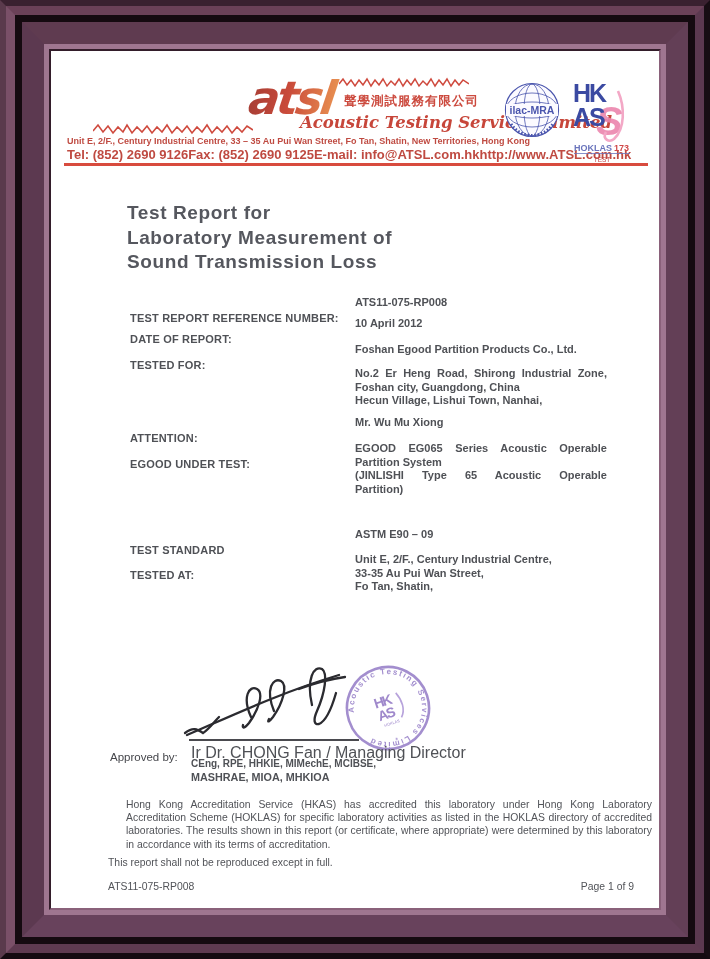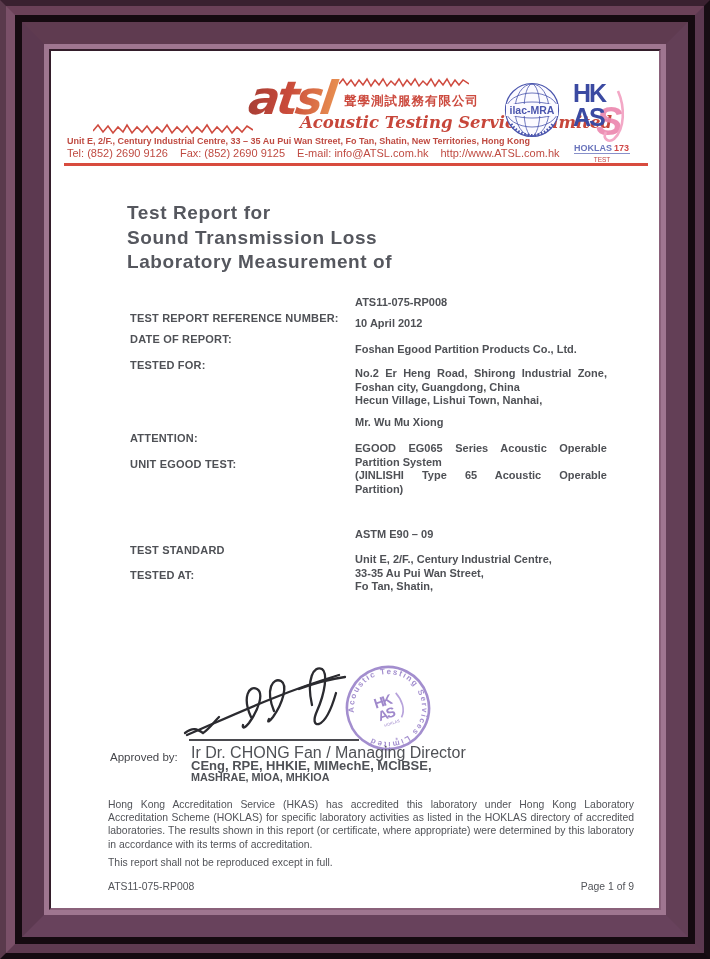--- a/index.html
+++ b/index.html
@@ -16,46 +16,46 @@
 
   
   .atsl-logo{position:absolute;left:198px;top:18px;width:110px;height:62px;font-family:"DejaVu Sans",sans-serif;
     font-style:italic;font-weight:900;font-size:46px;line-height:58px;transform:skewX(-8deg);
     background:linear-gradient(90deg,#a83e35 0%,#c94a3a 35%,#e2814c 70%,#f2ab58 100%);
     -webkit-background-clip:text;background-clip:text;color:transparent;letter-spacing:-3px;}
   .zig{position:absolute;}
   .company-cn{position:absolute;left:293px;top:42px;font-size:12.5px;font-weight:bold;color:#cc4a3e;letter-spacing:1px;white-space:nowrap;font-family:Liberation Serif, serif;}
   .company-en{position:absolute;left:249px;top:62px;font-family:"DejaVu Serif",serif;font-style:italic;font-weight:bold;font-size:16.5px;color:#c7463a;white-space:nowrap;}
   .hq-address{position:absolute;left:16px;top:85px;font-size:9px;font-weight:bold;color:#bf4a41;white-space:nowrap;}
-  .contact-row{position:absolute;left:16px;top:96px;display:flex;gap:12px;font-size:11px;font-weight:normal;color:#bf4a41;white-space:nowrap;}
+  .contact-row{position:absolute;left:16px;top:96px;display:flex;font-size:13px;font-weight:bold;color:#bf4a41;white-space:nowrap;}
   .red-rule{position:absolute;left:13px;top:112px;width:584px;height:2.5px;background:#d84b3e;}
   .ilac{position:absolute;left:452px;top:30px;}
   .hkas{position:absolute;left:521px;top:28px;}
 
   
   .title{position:absolute;left:76px;top:150px;font-size:19px;font-weight:bold;color:#55575e;line-height:24.5px;letter-spacing:0.6px;}
 
   
   .frow{position:absolute;left:79px;width:500px;}
   .flabel{position:absolute;left:0;top:16px;font-size:11px;font-weight:bold;letter-spacing:0.2px;color:#4f5156;white-space:nowrap;}
   .fvalue{position:absolute;left:225px;top:0;width:252px;font-size:11px;font-weight:bold;color:#4f5156;line-height:13.5px;}
   .jline{text-align:justify;text-align-last:justify;}
   .vblock div{margin:0;}
 
   
   .approved-label{position:absolute;left:59px;top:673px;font-size:11.5px;color:#45464b;margin-top:27px;}
   .sig-svg{position:absolute;left:128px;top:604px;}
   .sig-line{position:absolute;left:138px;top:688px;width:170px;border-top:2px solid #4a4a4f;}
   .sig-name{position:absolute;left:140px;top:693px;font-size:16px;font-weight:normal;color:#4f5156;white-space:nowrap;}
-  .sig-quals1{position:absolute;left:140px;top:706.5px;font-size:13px;font-weight:bold;color:#4f5156;white-space:nowrap;}
+  .sig-quals1{position:absolute;left:140px;top:706.5px;font-size:10px;font-weight:bold;color:#4f5156;white-space:nowrap;}
   .sig-quals2{position:absolute;left:140px;top:720px;font-size:10.8px;font-weight:bold;color:#4f5156;white-space:nowrap;}
   .stamp{position:absolute;left:292px;top:612px;opacity:0.82;}
 
   
-  .accred{position:absolute;left:57px;top:747px;width:526px;font-size:10.4px;line-height:13.2px;text-align:justify;color:#515358;}
+  .accred{position:absolute;left:75px;top:747px;width:526px;font-size:10.4px;line-height:13.2px;text-align:justify;color:#515358;}
   .repro{position:absolute;left:57px;top:806px;font-size:10.4px;color:#515358;}
   .bottom-row{position:absolute;left:57px;top:830px;width:526px;display:flex;justify-content:space-between;font-size:10.4px;color:#515358;}
 </style>
 </head>
 <body>
 
 <div class="page">
 <div class="f1">
 <div class="f2">
 <div class="f3">
@@ -104,22 +104,22 @@
     <text x="2" y="72" font-size="9" font-weight="bold" fill="#6a74bc">HOKLAS</text>
     <text x="42" y="72" font-size="9" font-weight="bold" fill="#d04848">173</text>
     <line x1="2" y1="74.5" x2="58" y2="74.5" stroke="#6a74bc" stroke-width="0.8"></line>
     <text x="30" y="83" text-anchor="middle" font-size="6.5" fill="#c04545">TEST</text>
   </svg>
 
   <div class="red-rule"></div>
 
   <div class="title">
     <div>Test Report for</div>
+    <div>Laboratory Measurement of</div>
     <div>Sound Transmission Loss</div>
-    <div>Laboratory Measurement of</div>
   </div>
 
   <div class="frow" style="top:245px;">
     <span class="flabel">TEST REPORT REFERENCE NUMBER:</span>
     <span class="fvalue">ATS11-075-RP008</span>
   </div>
 
   <div class="frow" style="top:266px;">
     <span class="flabel">DATE OF REPORT:</span>
     <span class="fvalue">10 April 2012</span>
@@ -137,21 +137,21 @@
       <div>Hecun Village, Lishui Town, Nanhai,</div>
     </div>
   </div>
 
   <div class="frow" style="top:365px;">
     <span class="flabel">ATTENTION:</span>
     <span class="fvalue">Mr. Wu Mu Xiong</span>
   </div>
 
   <div class="frow" style="top:391px;">
-    <span class="flabel">UNIT EGOOD TEST:</span>
+    <span class="flabel">EGOOD UNDER TEST:</span>
     <div class="fvalue vblock">
       <div class="jline">EGOOD EG065 Series Acoustic Operable</div>
       <div>Partition System</div>
       <div class="jline">(JINLISHI Type 65 Acoustic Operable</div>
       <div>Partition)</div>
     </div>
   </div>
 
   <div class="frow" style="top:477px;">
     <span class="flabel">TEST STANDARD</span>

